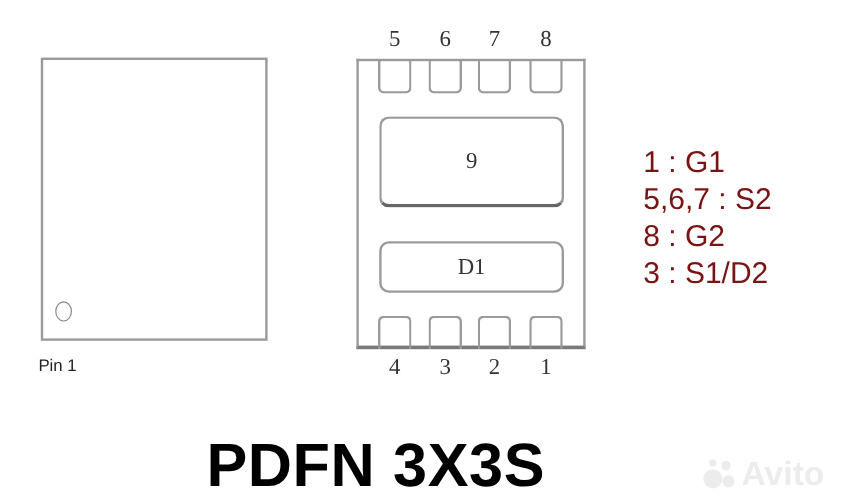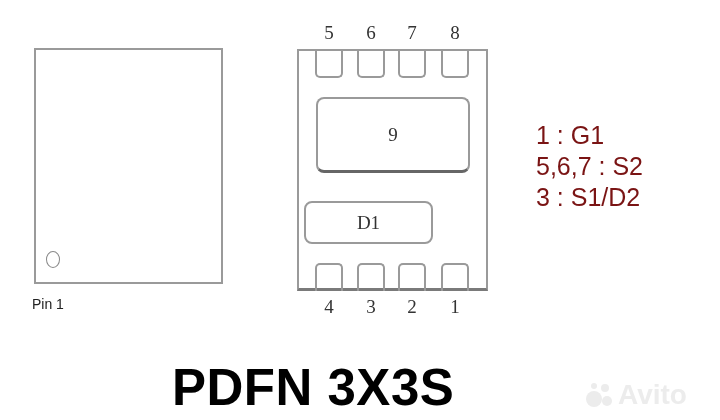--- a/index.html
+++ b/index.html
@@ -7,21 +7,21 @@
   .abs { position:absolute; }
   .pin1-box { left:34px; top:48px; width:189px; height:236px; border:2px solid #9a9a9a; box-sizing:border-box; }
   .pin1-dot { left:46px; top:251px; width:14px; height:17px; border:1px solid #888; border-radius:50%; box-sizing:border-box; }
   .pin1-label { left:32px; top:296px; font-family:"Liberation Sans", sans-serif; font-size:14px; color:#222; }
   .chip { left:297px; top:49px; width:191px; height:242px; border-left:2px solid #9a9a9a; border-right:2px solid #9a9a9a; border-top:2px solid #9a9a9a; border-bottom:3px solid #7a7a7a; box-sizing:border-box; }
   .pin-top { width:28px; height:28px; border:2px solid #9a9a9a; border-top:none; border-radius:0 0 5px 5px; box-sizing:border-box; top:50px; }
   .pin-bot { width:28px; height:28px; border:2px solid #9a9a9a; border-bottom:none; border-radius:5px 5px 0 0; box-sizing:border-box; top:263px; }
   .pin-num { font-size:19px; color:#333; width:28px; text-align:center; }
   .pad { border:2px solid #9a9a9a; border-radius:8px; box-sizing:border-box; display:flex; align-items:center; justify-content:center; font-size:19px; color:#333; }
   .pad9 { left:316px; top:97px; width:154px; height:76px; border-bottom:3px solid #666; }
-  .padD1 { left:304px; top:201px; width:129px; height:43px; }
+  .padD1 { left:316px; top:201px; width:154px; height:43px; }
   .legend { left:536px; top:108px; font-family:"Liberation Sans", sans-serif; font-size:25px; color:#7a1414; line-height:31px;margin-top:12px; }
   .title { left:172px; top:358px; font-family:"Liberation Sans", sans-serif; font-weight:bold; font-size:51px; color:#000; letter-spacing:0.5px; }
   .watermark { left:618px; top:379px; font-family:"Liberation Sans", sans-serif; font-size:28px; color:#ececec; font-weight:bold; }
   .wm-dots { left:585px; top:381px; width:30px; height:28px; }
 </style>
 </head>
 <body>
 
 <div class="abs pin1-box"></div>
 <div class="abs pin1-dot"></div>
@@ -52,20 +52,21 @@
 <div class="abs pin-bot" style="left:441px;"></div>
 
 <div class="abs pin-num" style="left:315px;top:296px;">4</div>
 <div class="abs pin-num" style="left:357px;top:296px;">3</div>
 <div class="abs pin-num" style="left:398px;top:296px;">2</div>
 <div class="abs pin-num" style="left:441px;top:296px;">1</div>
 
 <div class="abs legend">
   <div>1 : G1</div>
   <div>5,6,7 : S2</div>
+  <div>8 : G2</div>
   <div>3 : S1/D2</div>
 </div>
 
 <div class="abs title">PDFN 3X3S</div>
 
 <svg class="abs wm-dots" viewBox="0 0 30 28">
   <circle cx="9" cy="18" r="8" fill="#ececec"></circle>
   <circle cx="22" cy="20" r="5" fill="#ececec"></circle>
   <circle cx="20" cy="7" r="4" fill="#ececec"></circle>
   <circle cx="9" cy="5" r="3" fill="#ececec"></circle>

